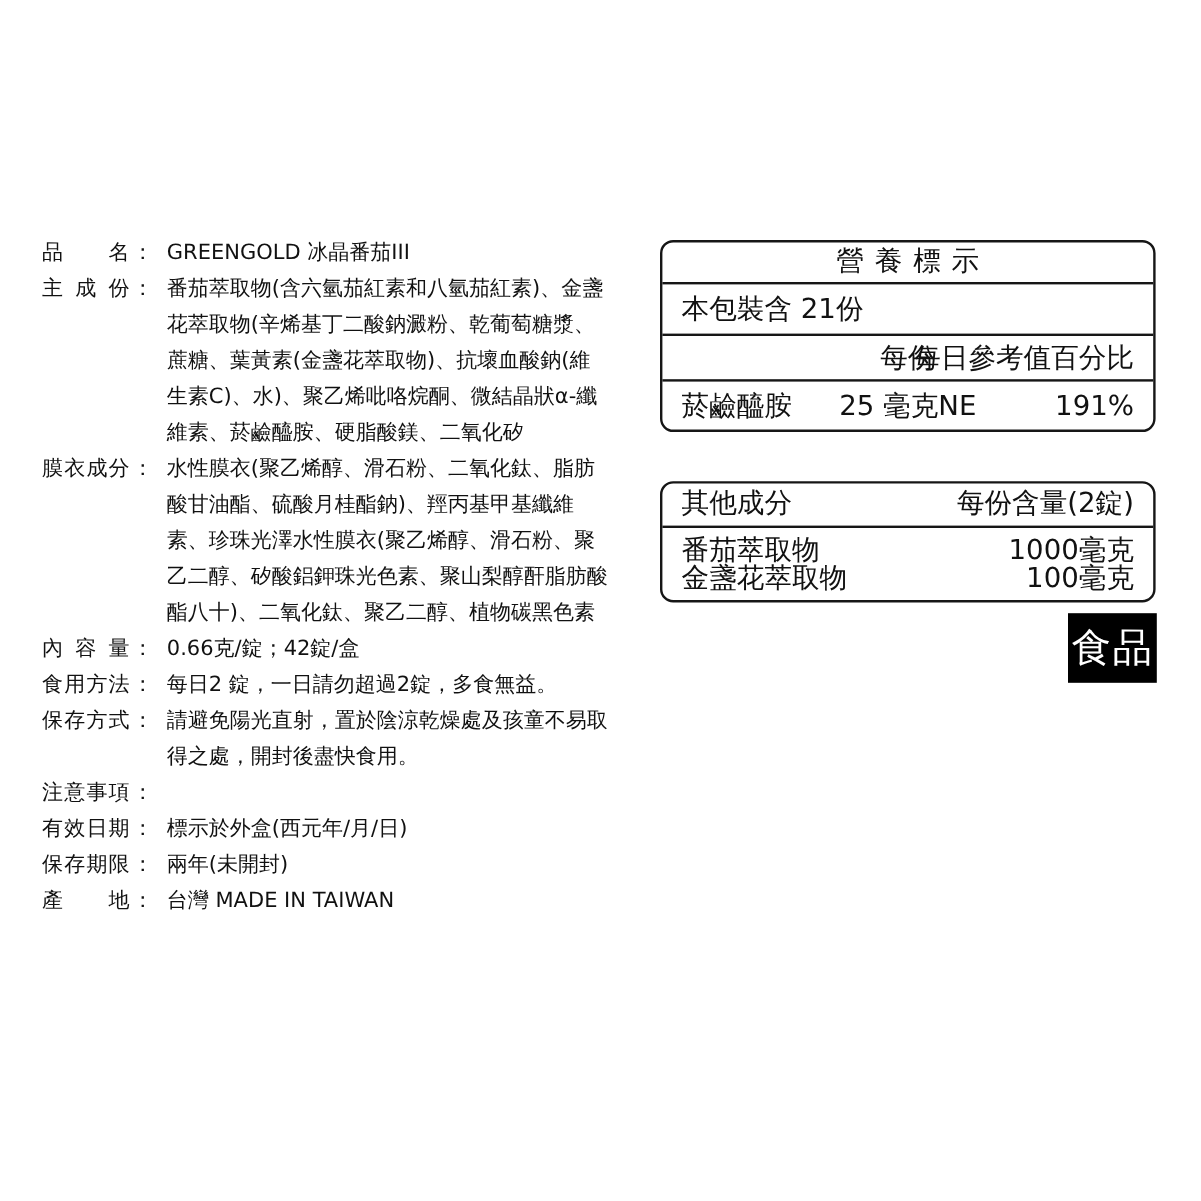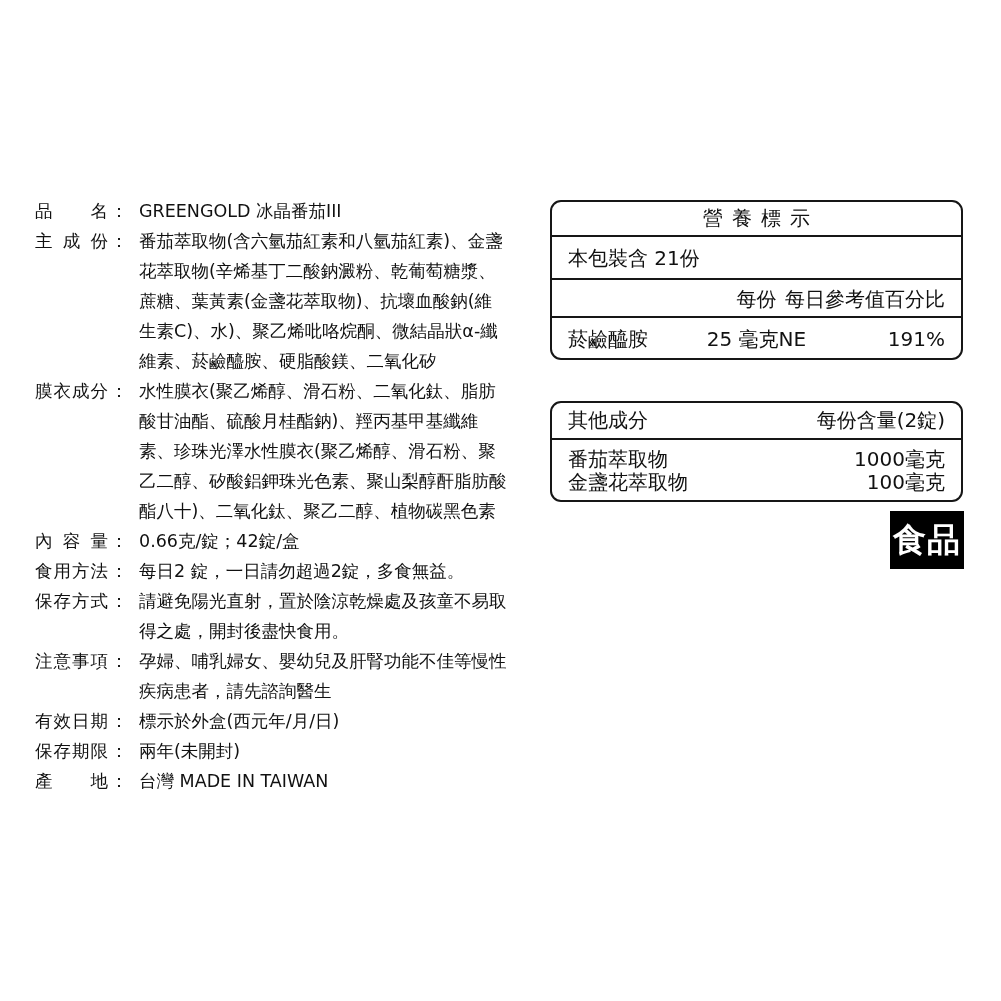--- a/index.html
+++ b/index.html
@@ -49,21 +49,21 @@
   }
 
   
   .panel {
     position: absolute;
     left: 550px;
     width: 413px;
     box-sizing: border-box;
     border: 2px solid #161616;
     border-radius: 11px;
-    font-size: 20px;
+    font-size: 23px;
     background: #ffffff;
   }
   .nutri { top: 200px; }
   .nutri .nt-title {
     text-align: center;
     letter-spacing: 9px;
     line-height: 25px;
     padding: 4px 0 4px 9px; 
     border-bottom: 2px solid #161616;
   }
@@ -116,21 +116,20 @@
     top: 511px;
     width: 74px;
     height: 58px;
     background: #000000;
     color: #ffffff;
     font-size: 33px;
     display: flex;
     align-items: center;
     justify-content: center;
     letter-spacing: 1px;
-    font-weight: bold;
   }
 </style>
 </head>
 <body>
 
 <section class="info">
 
   <div class="field">
     <span class="field-label">品名</span>
     <span class="field-colon">：</span>
@@ -163,21 +162,20 @@
 
   <div class="field">
     <span class="field-label">保存方式</span>
     <span class="field-colon">：</span>
     <span class="field-value">請避免陽光直射，置於陰涼乾燥處及孩童不易取得之處，開封後盡快食用。</span>
   </div>
 
   <div class="field">
     <span class="field-label">注意事項</span>
     <span class="field-colon">：</span>
-    <span class="field-value">孕婦、哺乳婦女、嬰幼兒及肝腎功能不佳等慢性疾病患者，請先諮詢醫生</span>
   </div>
 
   <div class="field">
     <span class="field-label">有效日期</span>
     <span class="field-colon">：</span>
     <span class="field-value">標示於外盒(西元年/月/日)</span>
   </div>
 
   <div class="field">
     <span class="field-label">保存期限</span>

